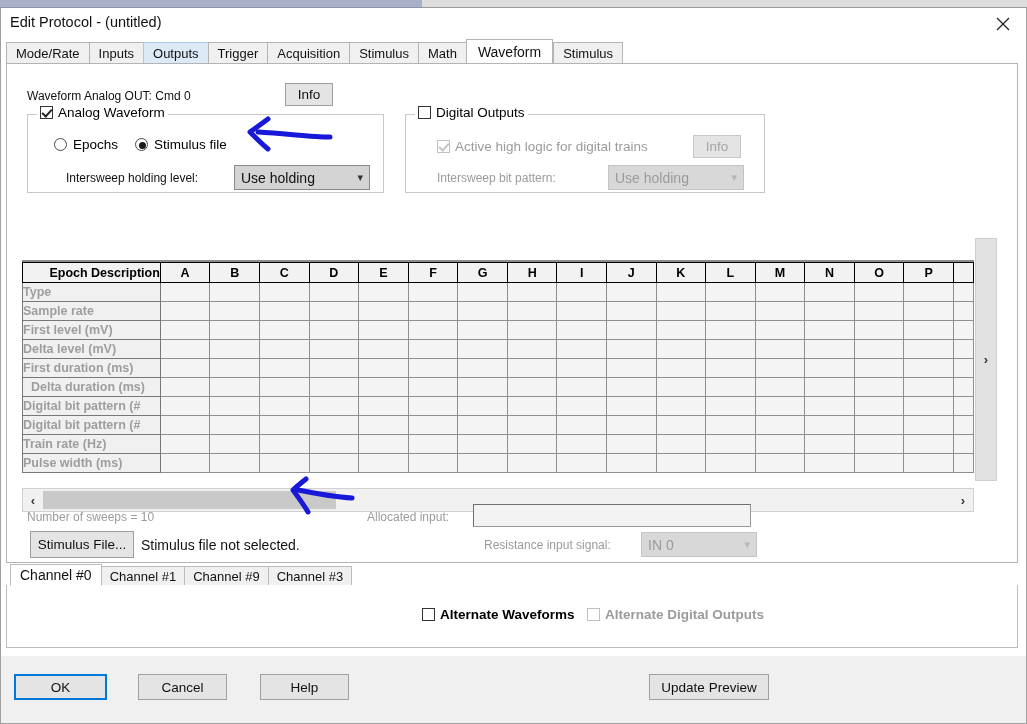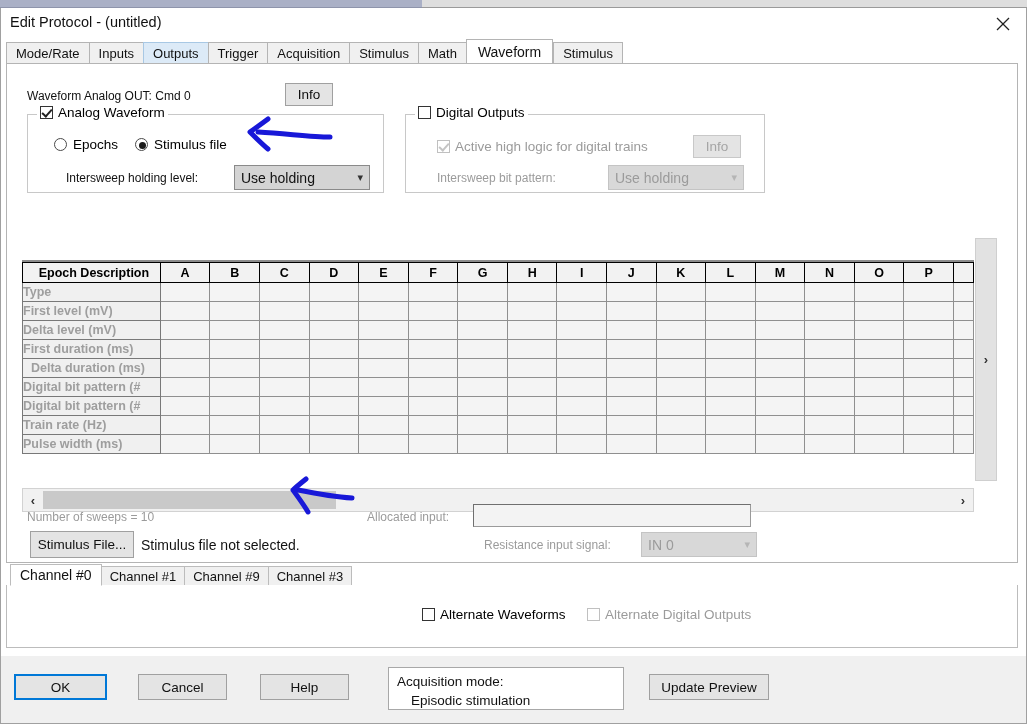--- a/index.html
+++ b/index.html
@@ -127,21 +127,21 @@
     background:#ffffff; overflow:hidden;
   }
   .tbl { border-collapse:collapse; table-layout:fixed; }
   .tbl td, .tbl th { padding:0; margin:0; }
   .hdr-row th {
     height:20px; background:#f2f2f2;
     border:1px solid #000; border-left:none;
     font-size:12.5px; font-weight:bold; text-align:center; color:#000;
   }
   .hdr-row th.first {
-    text-align:center; padding-left:5px; border-left:1px solid #000;
+    text-align:right; padding-left:5px; border-left:1px solid #000;
   }
   .row-lbl {
     height:19px; background:#f0f0f0;
     border:1px solid #787878; border-top:none;
     font-size:12.5px; font-weight:bold; color:#9e9e9e;
     padding-left:5px; white-space:nowrap; overflow:hidden;
   }
   .cell {
     height:19px; background:#f4f4f4;
     border:1px solid #8f8f8f; border-top:none; border-left:none;
@@ -182,21 +182,21 @@
     height:20px; padding:0 8px; display:flex; align-items:center;
     background:#f0f0f0; border:1px solid #bcbcbc; margin-right:-1px;
     font-size:13px; color:#111; white-space:nowrap;
   }
   .chan-tab.active {
     background:#ffffff; height:22px; border-bottom:1px solid #ffffff;
     position:relative; z-index:3; font-size:14px; padding:0 9px;
   }
   .chan-panel {
     position:absolute; left:5px; top:577px; width:1012px; height:63px;
-    background:#ffffff; border:1px solid #bcbcbc; border-top:none;
+    background:#ffffff; border:1px solid #bcbcbc; border-top:none;font-weight:bold;
   }
 
   
   .footer { position:absolute; left:0; top:648px; width:1025px; height:67px; background:#f0f0f0; }
   .acq-box {
     position:absolute; background:#ffffff; border:1px solid #a8a8a8;
   }
   .acq-l1 { position:absolute; left:8px; top:6px; font-size:13.5px; color:#111; white-space:nowrap; }
   .acq-l2 { position:absolute; left:22px; top:25px; font-size:13.5px; color:#111; white-space:nowrap; }
 
@@ -344,20 +344,40 @@
                 <td class="cell" style="width: 50px;"></td>
                 <td class="cell" style="width: 50px;"></td>
                 <td class="cell" style="width: 50px;"></td>
                 <td class="cell" style="width: 50px;"></td>
                 <td class="cell" style="width: 50px;"></td>
                 <td class="cell" style="width: 50px;"></td>
                 <td class="cell" style="width: 50px;"></td>
                 <td class="cell" style="width: 20px;"></td>
               </tr>
               <tr>
+                <td class="row-lbl" style="width: 138px;">Sample rate</td>
+                <td class="cell" style="width: 50px;"></td>
+                <td class="cell" style="width: 50px;"></td>
+                <td class="cell" style="width: 50px;"></td>
+                <td class="cell" style="width: 50px;"></td>
+                <td class="cell" style="width: 50px;"></td>
+                <td class="cell" style="width: 50px;"></td>
+                <td class="cell" style="width: 50px;"></td>
+                <td class="cell" style="width: 50px;"></td>
+                <td class="cell" style="width: 50px;"></td>
+                <td class="cell" style="width: 50px;"></td>
+                <td class="cell" style="width: 50px;"></td>
+                <td class="cell" style="width: 50px;"></td>
+                <td class="cell" style="width: 50px;"></td>
+                <td class="cell" style="width: 50px;"></td>
+                <td class="cell" style="width: 50px;"></td>
+                <td class="cell" style="width: 50px;"></td>
+                <td class="cell" style="width: 20px;"></td>
+              </tr>
+              <tr>
                 <td class="row-lbl" style="width: 138px;">First level (mV)</td>
                 <td class="cell" style="width: 50px;"></td>
                 <td class="cell" style="width: 50px;"></td>
                 <td class="cell" style="width: 50px;"></td>
                 <td class="cell" style="width: 50px;"></td>
                 <td class="cell" style="width: 50px;"></td>
                 <td class="cell" style="width: 50px;"></td>
                 <td class="cell" style="width: 50px;"></td>
                 <td class="cell" style="width: 50px;"></td>
                 <td class="cell" style="width: 50px;"></td>
@@ -568,24 +588,20 @@
         <span class="cb dim"></span>
         <span>Alternate Digital Outputs</span>
       </div>
     </div>
 
     <div class="footer">
       <div class="btn default" style="left:13px; top:18px; width:93px; height:26px;">OK</div>
       <div class="btn" style="left:137px; top:18px; width:89px; height:26px;">Cancel</div>
       <div class="btn" style="left:259px; top:18px; width:89px; height:26px;">Help</div>
 
-      <div class="acq-box" style="left:387px; top:11px; width:236px; height:43px;">
-        <div class="acq-l1">Acquisition mode:</div>
-        <div class="acq-l2">Episodic stimulation</div>
-      </div>
 
       <div class="btn" style="left:648px; top:18px; width:120px; height:26px;">Update Preview</div>
     </div>
 
   </div>
 
   <svg class="annot" style="left:222px; top:114px;" width="115" height="46">
     <path d="M108 23 C 90 23, 68 20, 36 18" stroke="#1818d8" stroke-width="5" fill="none" stroke-linecap="round"></path>
     <path d="M46 5 C 38 11, 32 15, 28 18 C 33 23, 40 30, 46 35" stroke="#1818d8" stroke-width="5" fill="none" stroke-linecap="round" stroke-linejoin="round"></path>
   </svg>

